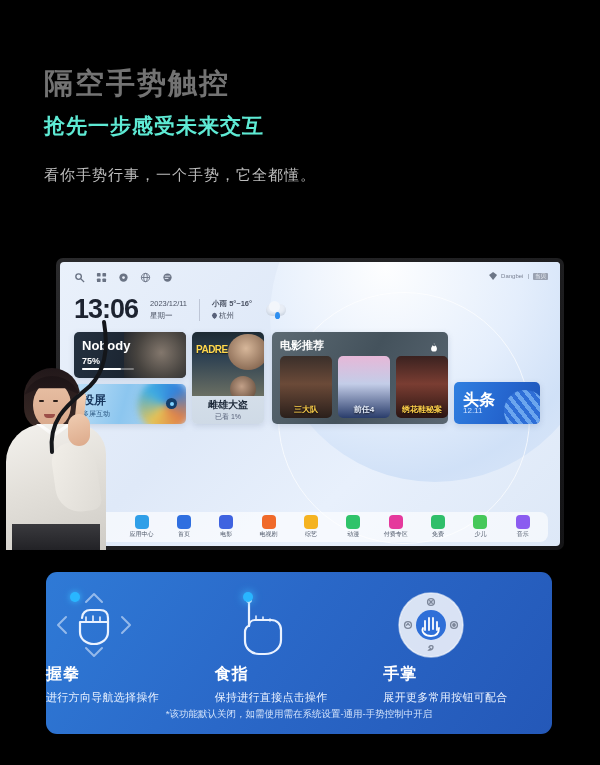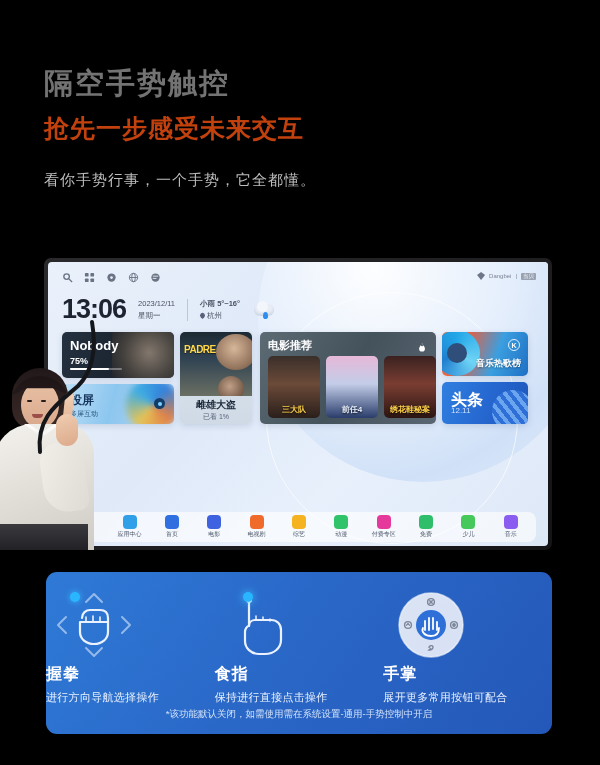--- a/index.html
+++ b/index.html
@@ -4,25 +4,25 @@
 <style>
   * { margin:0; padding:0; box-sizing:border-box; }
   html,body { width:600px; height:765px; background:#000; overflow:hidden; }
   body { font-family:"Liberation Sans","DejaVu Sans",sans-serif; color:#fff; }
 
   .page { position:relative; width:600px; height:765px; background:#000; }
 
   
   .headings { padding:68px 0 0 44px; }
   .h1 { font-size:29px; font-weight:bold; letter-spacing:2px; line-height:1.05; color:#737373; }
-  .h2 { font-size:25px; font-weight:bold; letter-spacing:1px; margin-top:14px; color:#c2410c; }
+  .h2 { font-size:21px; font-weight:bold; letter-spacing:1px; margin-top:14px; color:#5eead4; }
   .h3 { font-size:15px; color:#bdbdbd; margin-top:26px; letter-spacing:1px; }
 
   
-  .tv-wrap { position:absolute; left:0; top:258px; width:540px; height:300px; }
+  .tv-wrap { position:absolute; left:12px; top:258px; width:540px; height:300px; }
   .tv-bezel { position:absolute; left:44px; top:0px; width:508px; height:292px;
      background:linear-gradient(145deg,#2a2a2c,#141416); border-radius:7px; padding:4px;
      box-shadow:0 6px 22px rgba(0,0,0,.8); }
   .tv-screen { position:relative; width:100%; height:100%; border-radius:4px; overflow:hidden;
      background:linear-gradient(135deg,#eaf1fb 0%,#dfe9f8 38%,#e8f0fc 65%,#dde8f7 100%); }
   .tv-screen:before{ content:""; position:absolute; right:-40px; top:-110px; width:330px; height:330px;
      border-radius:50%; background:radial-gradient(circle at 35% 35%,#ffffff 0%,#e4eefc 45%,#cfe0f7 70%,#dfeafa 100%);
      opacity:.95; }
   .tv-screen:after{ content:""; position:absolute; right:30px; top:30px; width:250px; height:250px;
      border-radius:50%; border:1px solid rgba(255,255,255,.7); }
@@ -300,25 +300,20 @@
                 </div>
               <div class="poster-s ps2">
                   <span class="ttl">前任4</span>
                 </div>
               <div class="poster-s ps3">
                   <span class="ttl">绣花鞋秘案</span>
                 </div>
             </div>
           </div>
 
-          <div class="card c-music">
-            <div class="ring"></div>
-            <div class="k">K</div>
-            <div class="lbl">音乐热歌榜</div>
-          </div>
 
           <div class="card c-news">
             <div class="ball"></div>
             <div class="lbl">头条</div>
             <div class="dt">12.11</div>
           </div>
         </div>
 
         <div class="tvnav" id="tvnav">
             <div class="navitem active">

